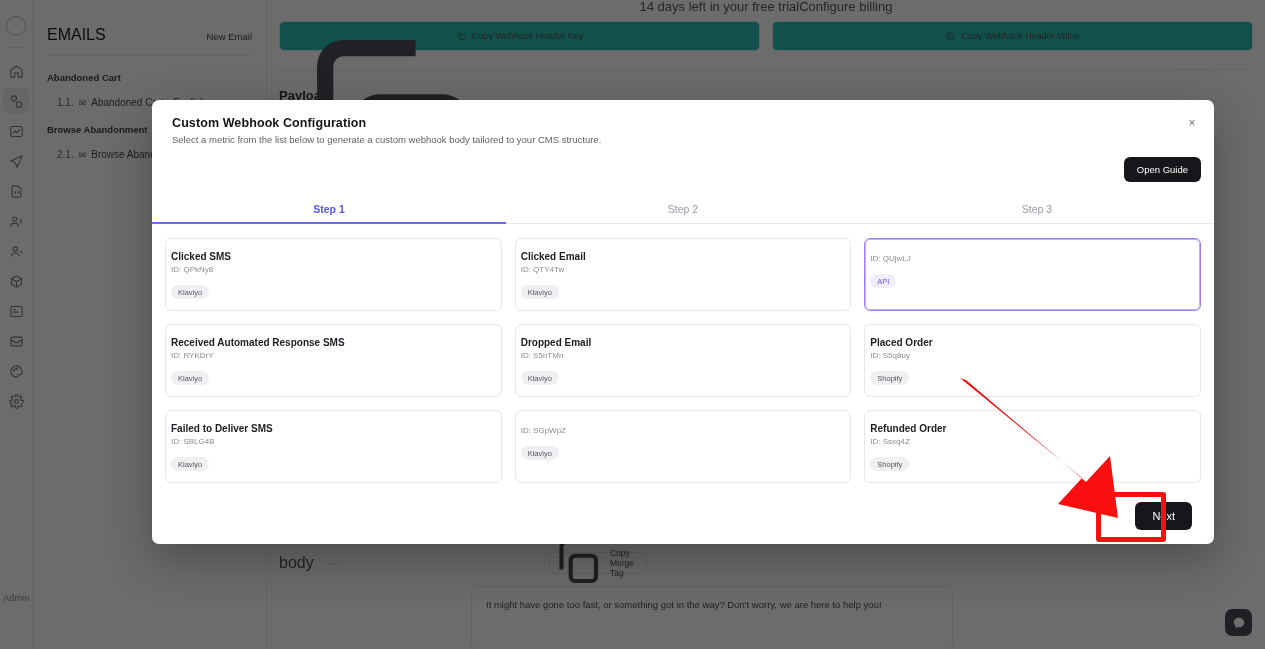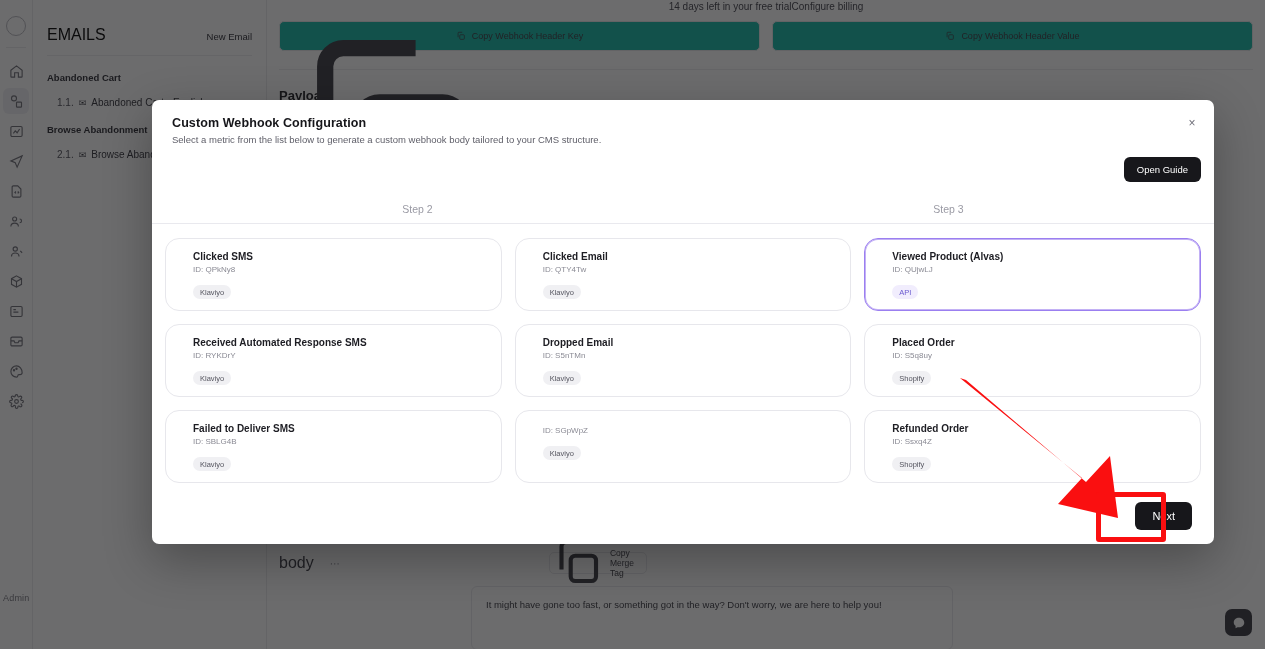--- a/index.html
+++ b/index.html
@@ -53,21 +53,21 @@
     display: flex; align-items: center; gap: 5px;
     font-size: 10px; color: #33333b; margin: 14px 0 0 10px;
   }
   .emails-item .num { color: #50505a; }
   .emails-item .dots { margin-left: auto; color: #8b8b93; letter-spacing: 1px; }
   .env-glyph { font-size: 9px; }
 
   .bg-main { flex: 1 1 auto; height: 649px; position: relative; background: #ffffff; }
   .trial-bar {
     height: 13px; display: flex; align-items: center; justify-content: center;
-    font-size: 10px; color: #44444d;
+    font-size: 13px; color: #44444d;
   }
   .copy-row {
     display: flex; gap: 12px; padding: 8px 12px 0 12px;
   }
   .copy-box {
     flex: 1 1 0; height: 30px; border: 1px solid #e6e6ea; border-radius: 5px;
     display: flex; align-items: center; justify-content: center; gap: 6px;
     font-size: 9px; color: #3b3b43; background: #14b8a6;
   }
   .copy-box svg { width: 10px; height: 10px; }
@@ -144,22 +144,22 @@
     content: ""; position: absolute; left: 0; right: 0; bottom: -1px;
     height: 2px; background: #6c68f0;
   }
 
   .grid-wrap { flex: 1 1 auto; overflow: hidden; padding: 0 13px; }
   .grid {
     display: grid; grid-template-columns: repeat(3, 1fr);
     gap: 13px; padding-top: 14px;
   }
   .metric-card {
-    border: 1px solid #e7e7ec; border-radius: 14px;
-    background: #ffffff; padding: 12px 13px 11px 27px;
+    border: 1px solid #e7e7ec; border-radius: 6px;
+    background: #ffffff; padding: 12px 13px 11px 5px;
     min-height: 72px; cursor: pointer;
   }
   .metric-card.selected { border-color: #9b7ff0; box-shadow: 0 0 0 1px #c3b1f5 inset; }
   .metric-name { font-size: 10px; font-weight: 700; color: #1d1d23; }
   .metric-id { font-size: 8px; color: #8a8a94; margin-top: 3px; }
   .badge {
     display: inline-block; margin-top: 11px;
     background: #f0f0f3; color: #55555f;
     border-radius: 9px; padding: 2.5px 7px; font-size: 7.5px;
   }
@@ -359,29 +359,30 @@
       <div class="modal-title">Custom Webhook Configuration</div>
       <div class="modal-sub">Select a metric from the list below to generate a custom webhook body tailored to your CMS structure.</div>
       <button class="modal-close">×</button>
     </div>
 
     <div class="guide-row">
       <button class="btn-guide">Open Guide</button>
     </div>
 
     <div class="steps">
+      <div class="step active">Step 1</div>
       <div class="step">Step 2</div>
       <div class="step">Step 3</div>
     </div>
 
     <div class="grid-wrap">
       <div class="grid" id="metric-grid">
           <div class="metric-card"><div class="metric-name">Clicked SMS</div><div class="metric-id">ID: QPkNy8</div><span class="badge">Klaviyo</span></div>
           <div class="metric-card"><div class="metric-name">Clicked Email</div><div class="metric-id">ID: QTY4Tw</div><span class="badge">Klaviyo</span></div>
-          <div class="metric-card selected"><div class="metric-name">Viewed Product (Alvas)</div><div class="metric-id">ID: QUjwLJ</div><span class="badge api">API</span></div>
+          <div class="metric-card selected"><div class="metric-id">ID: QUjwLJ</div><span class="badge api">API</span></div>
           <div class="metric-card"><div class="metric-name">Received Automated Response SMS</div><div class="metric-id">ID: RYKDrY</div><span class="badge">Klaviyo</span></div>
           <div class="metric-card"><div class="metric-name">Dropped Email</div><div class="metric-id">ID: S5nTMn</div><span class="badge">Klaviyo</span></div>
           <div class="metric-card"><div class="metric-name">Placed Order</div><div class="metric-id">ID: S5q8uy</div><span class="badge">Shopify</span></div>
           <div class="metric-card"><div class="metric-name">Failed to Deliver SMS</div><div class="metric-id">ID: SBLG4B</div><span class="badge">Klaviyo</span></div>
           <div class="metric-card"><div class="metric-id">ID: SGpWpZ</div><span class="badge">Klaviyo</span></div>
           <div class="metric-card"><div class="metric-name">Refunded Order</div><div class="metric-id">ID: Ssxq4Z</div><span class="badge">Shopify</span></div>
         </div>
     </div>
 
     <div class="modal-foot">

